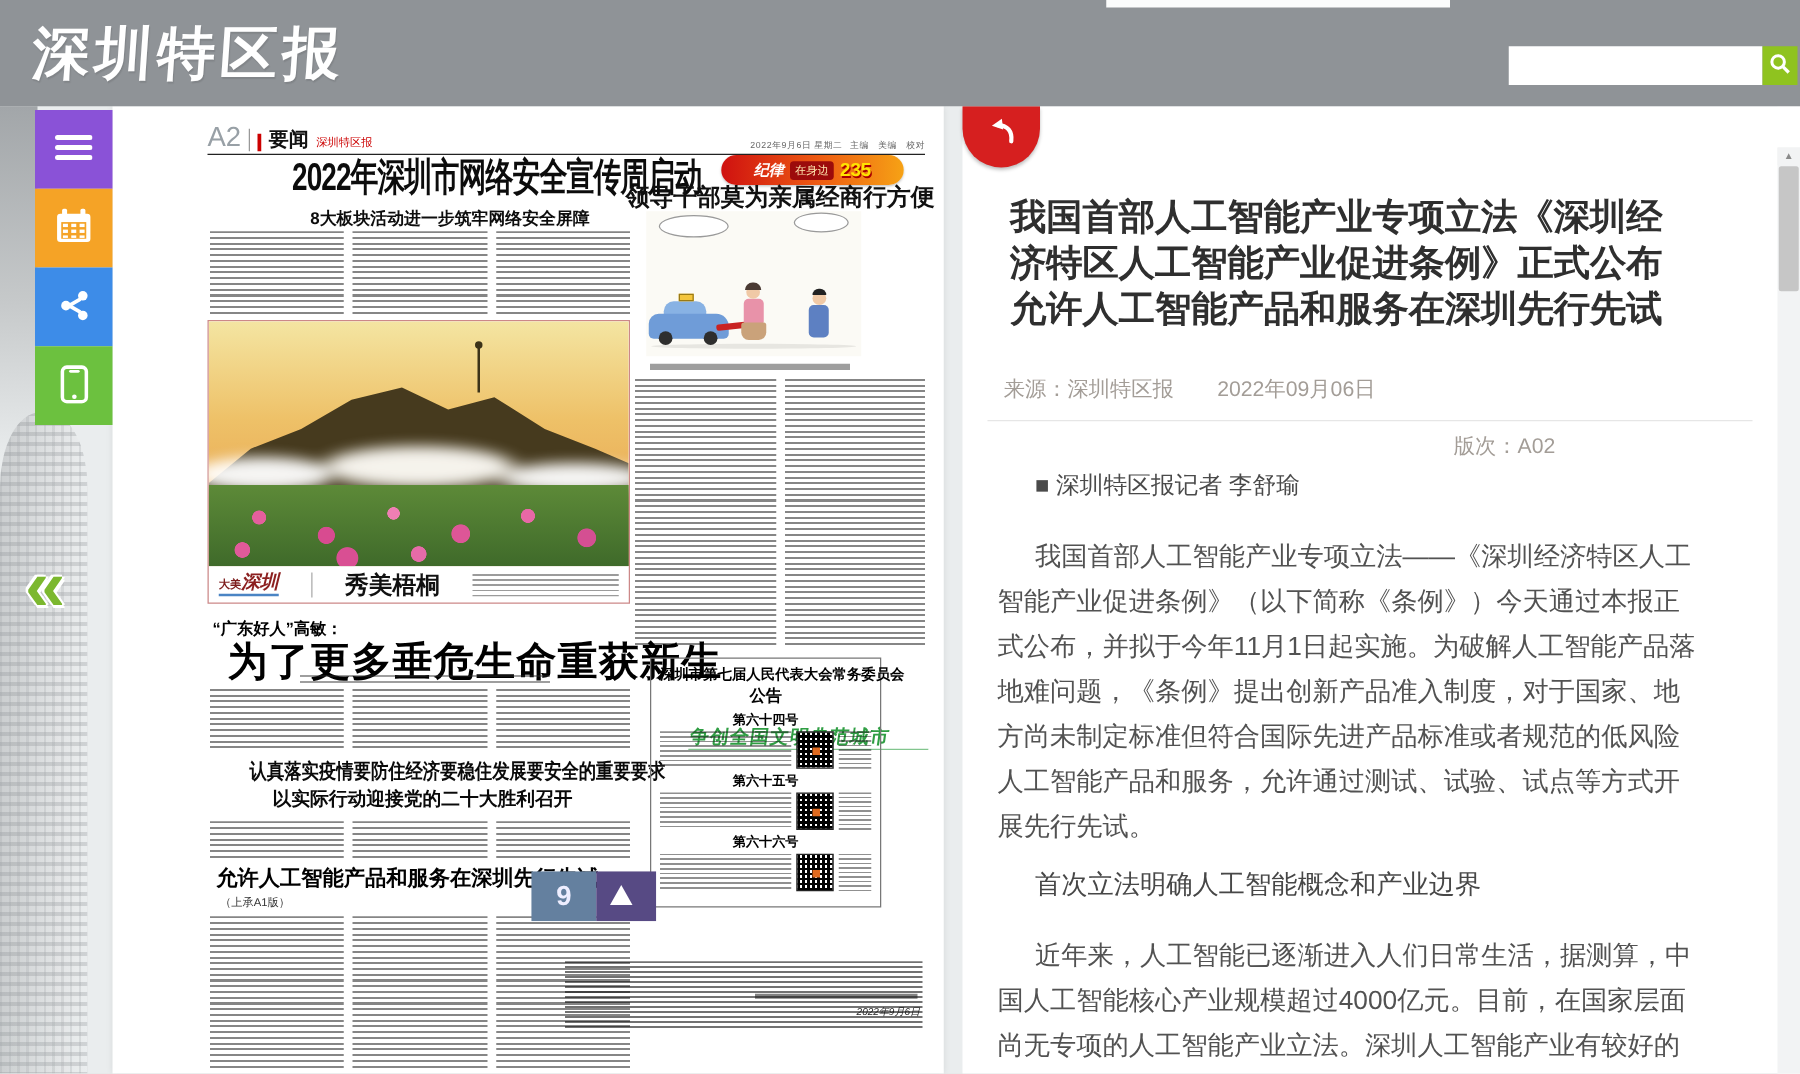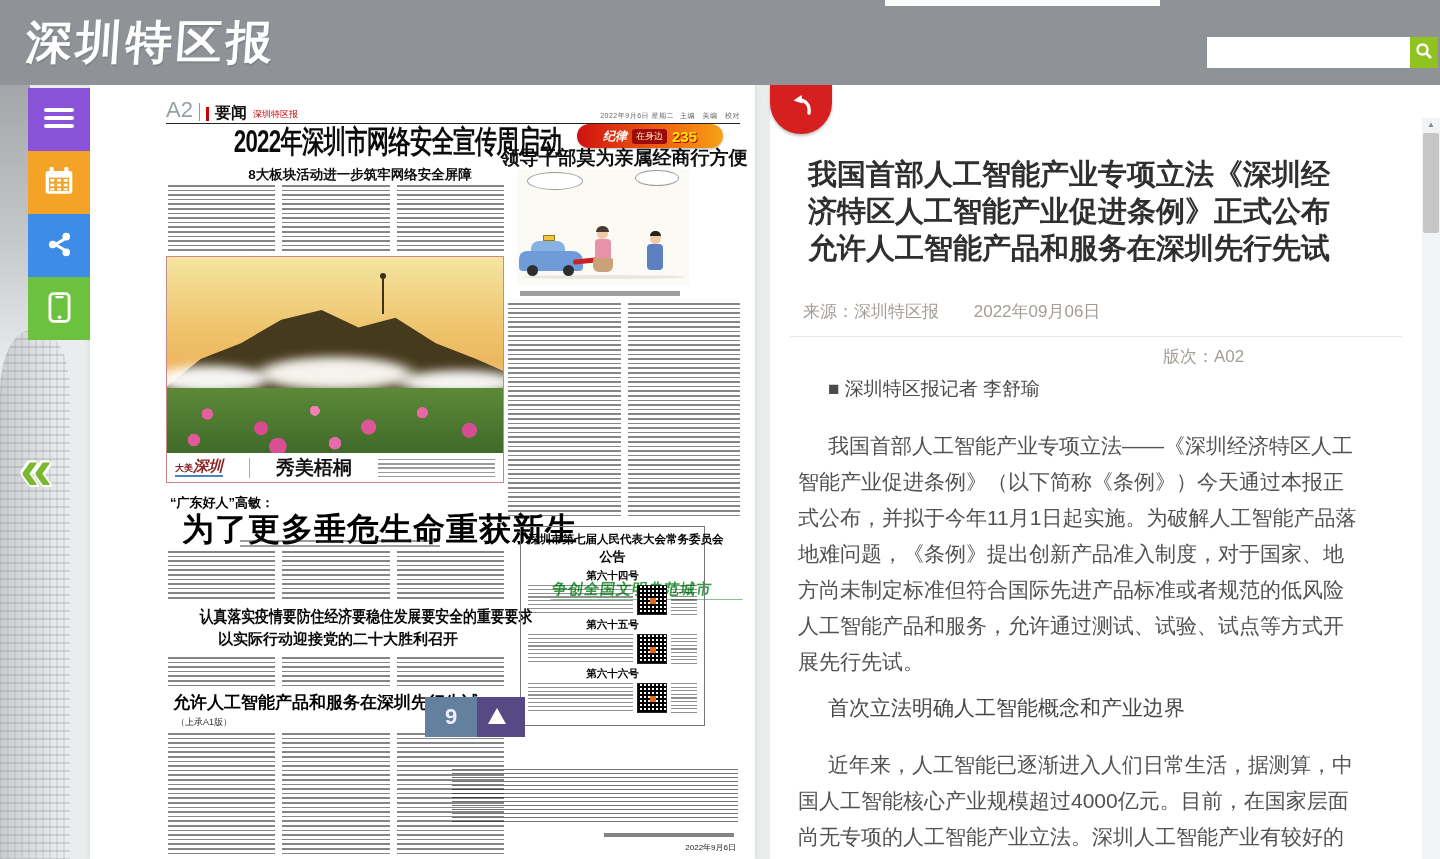--- a/index.html
+++ b/index.html
@@ -163,21 +163,21 @@
   .ad2{flex:1;background:#574a84;position:relative;}
   .ad2::before{content:"";position:absolute;left:11px;top:11px;border-left:9px solid transparent;
        border-right:9px solid transparent;border-bottom:16px solid #fff;}
 
   .bhead{left:392px;top:650px;width:202px;background:#0c0c0c;color:#fff;text-align:center;
          padding:3px 0;line-height:1.3;cursor:pointer;}
   .bh1{font-size:11px;font-weight:700;}
   .bh2{font-size:10px;font-weight:700;}
   .bbody{left:362px;top:684px;width:286px;height:54px;
     background-image:repeating-linear-gradient(180deg,rgba(20,20,20,.6) 0 1.4px,transparent 1.4px 4px);}
-  .bsign{left:430px;top:744px;width:216px;text-align:right;font-size:8px;color:#222;line-height:1.6;}
+  .bsign{left:430px;top:706px;width:216px;text-align:right;font-size:8px;color:#222;line-height:1.6;font-style:italic;}
   .bsign .sigbar{width:130px;height:4px;background:rgba(30,30,30,.55);display:inline-block;margin-right:2px;}
 
   
   .panel{position:absolute;left:770px;top:85px;width:670px;height:774px;background:#fff;z-index:2;}
   .panel > div{position:absolute;}
   .badge{left:0;top:0;width:62px;height:49px;background:#d61f1f;border-radius:0 0 62px 62px;
          display:flex;align-items:flex-start;justify-content:center;padding-top:7px;cursor:pointer;z-index:3;
          box-shadow:0 2px 3px rgba(0,0,0,.25);}
   .a-title{left:38px;top:71px;width:548px;font-size:29px;line-height:37px;font-weight:600;color:#2f2f2f;}
   .a-meta{left:33px;top:215px;width:560px;height:22px;font-size:17px;color:#a39d97;}

